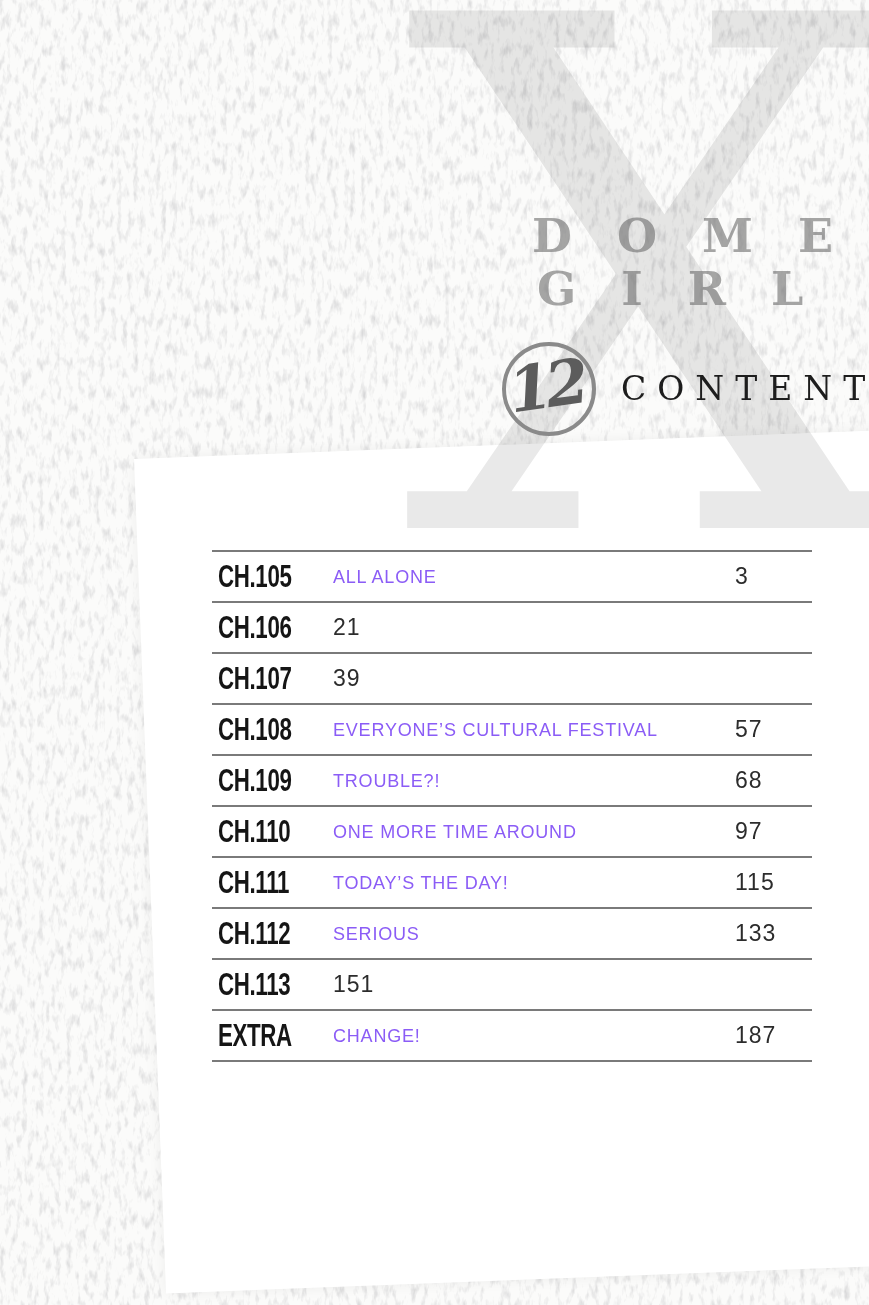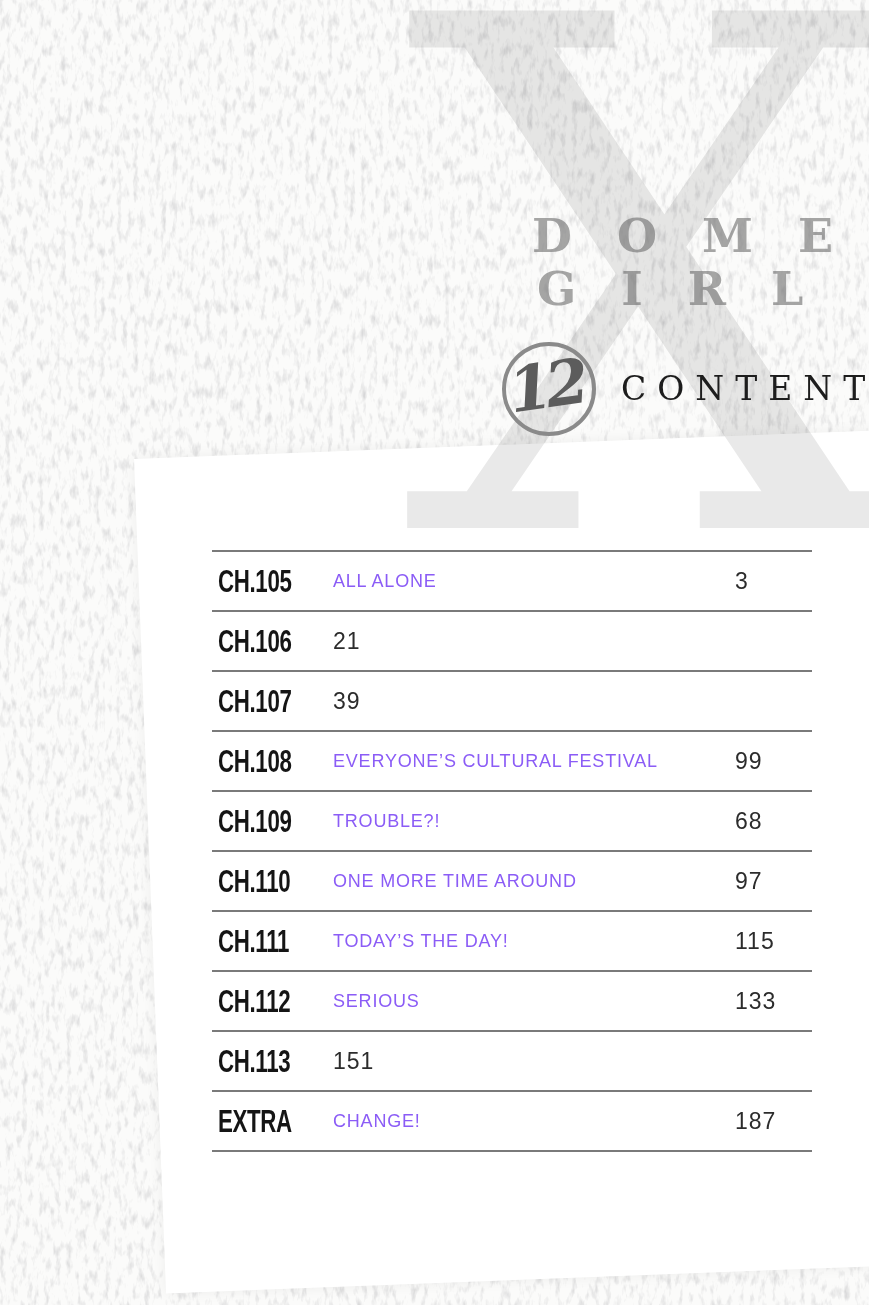--- a/index.html
+++ b/index.html
@@ -42,21 +42,21 @@
     position:absolute;left:621px;top:372px;z-index:4;
     font-family:"DejaVu Serif",serif;font-size:33px;line-height:1;
     letter-spacing:11px;color:#1d1d1d;white-space:nowrap;
   }
   
   .toc{
     position:absolute;left:212px;top:550px;width:600px;z-index:5;
     border-bottom:2px solid #7a7a7a;
   }
   .toc-row{
-    box-sizing:border-box;height:60px;
+    box-sizing:border-box;height:51px;
     display:grid;grid-template-columns:121px 402px 1fr;align-items:center;
     border-top:2px solid #7a7a7a;
   }
   .toc-ch{
     display:inline-block;font-weight:bold;font-size:31px;line-height:1;
     color:#151515;white-space:nowrap;
     transform:scale(0.72,1.02);transform-origin:left center;
     margin-left:6px;letter-spacing:-0.5px;
   }
   .toc-title{
@@ -102,21 +102,21 @@
     <span class="toc-ch">CH.106</span>
     <span class="toc-page">21</span>
   </div>
   <div class="toc-row">
     <span class="toc-ch">CH.107</span>
     <span class="toc-page">39</span>
   </div>
   <div class="toc-row">
     <span class="toc-ch">CH.108</span>
     <span class="toc-title">EVERYONE’S CULTURAL FESTIVAL</span>
-    <span class="toc-page">99</span>
+    <span class="toc-page">57</span>
   </div>
   <div class="toc-row">
     <span class="toc-ch">CH.109</span>
     <span class="toc-title">TROUBLE?!</span>
     <span class="toc-page">68</span>
   </div>
   <div class="toc-row">
     <span class="toc-ch">CH.110</span>
     <span class="toc-title">ONE MORE TIME AROUND</span>
     <span class="toc-page">97</span>

